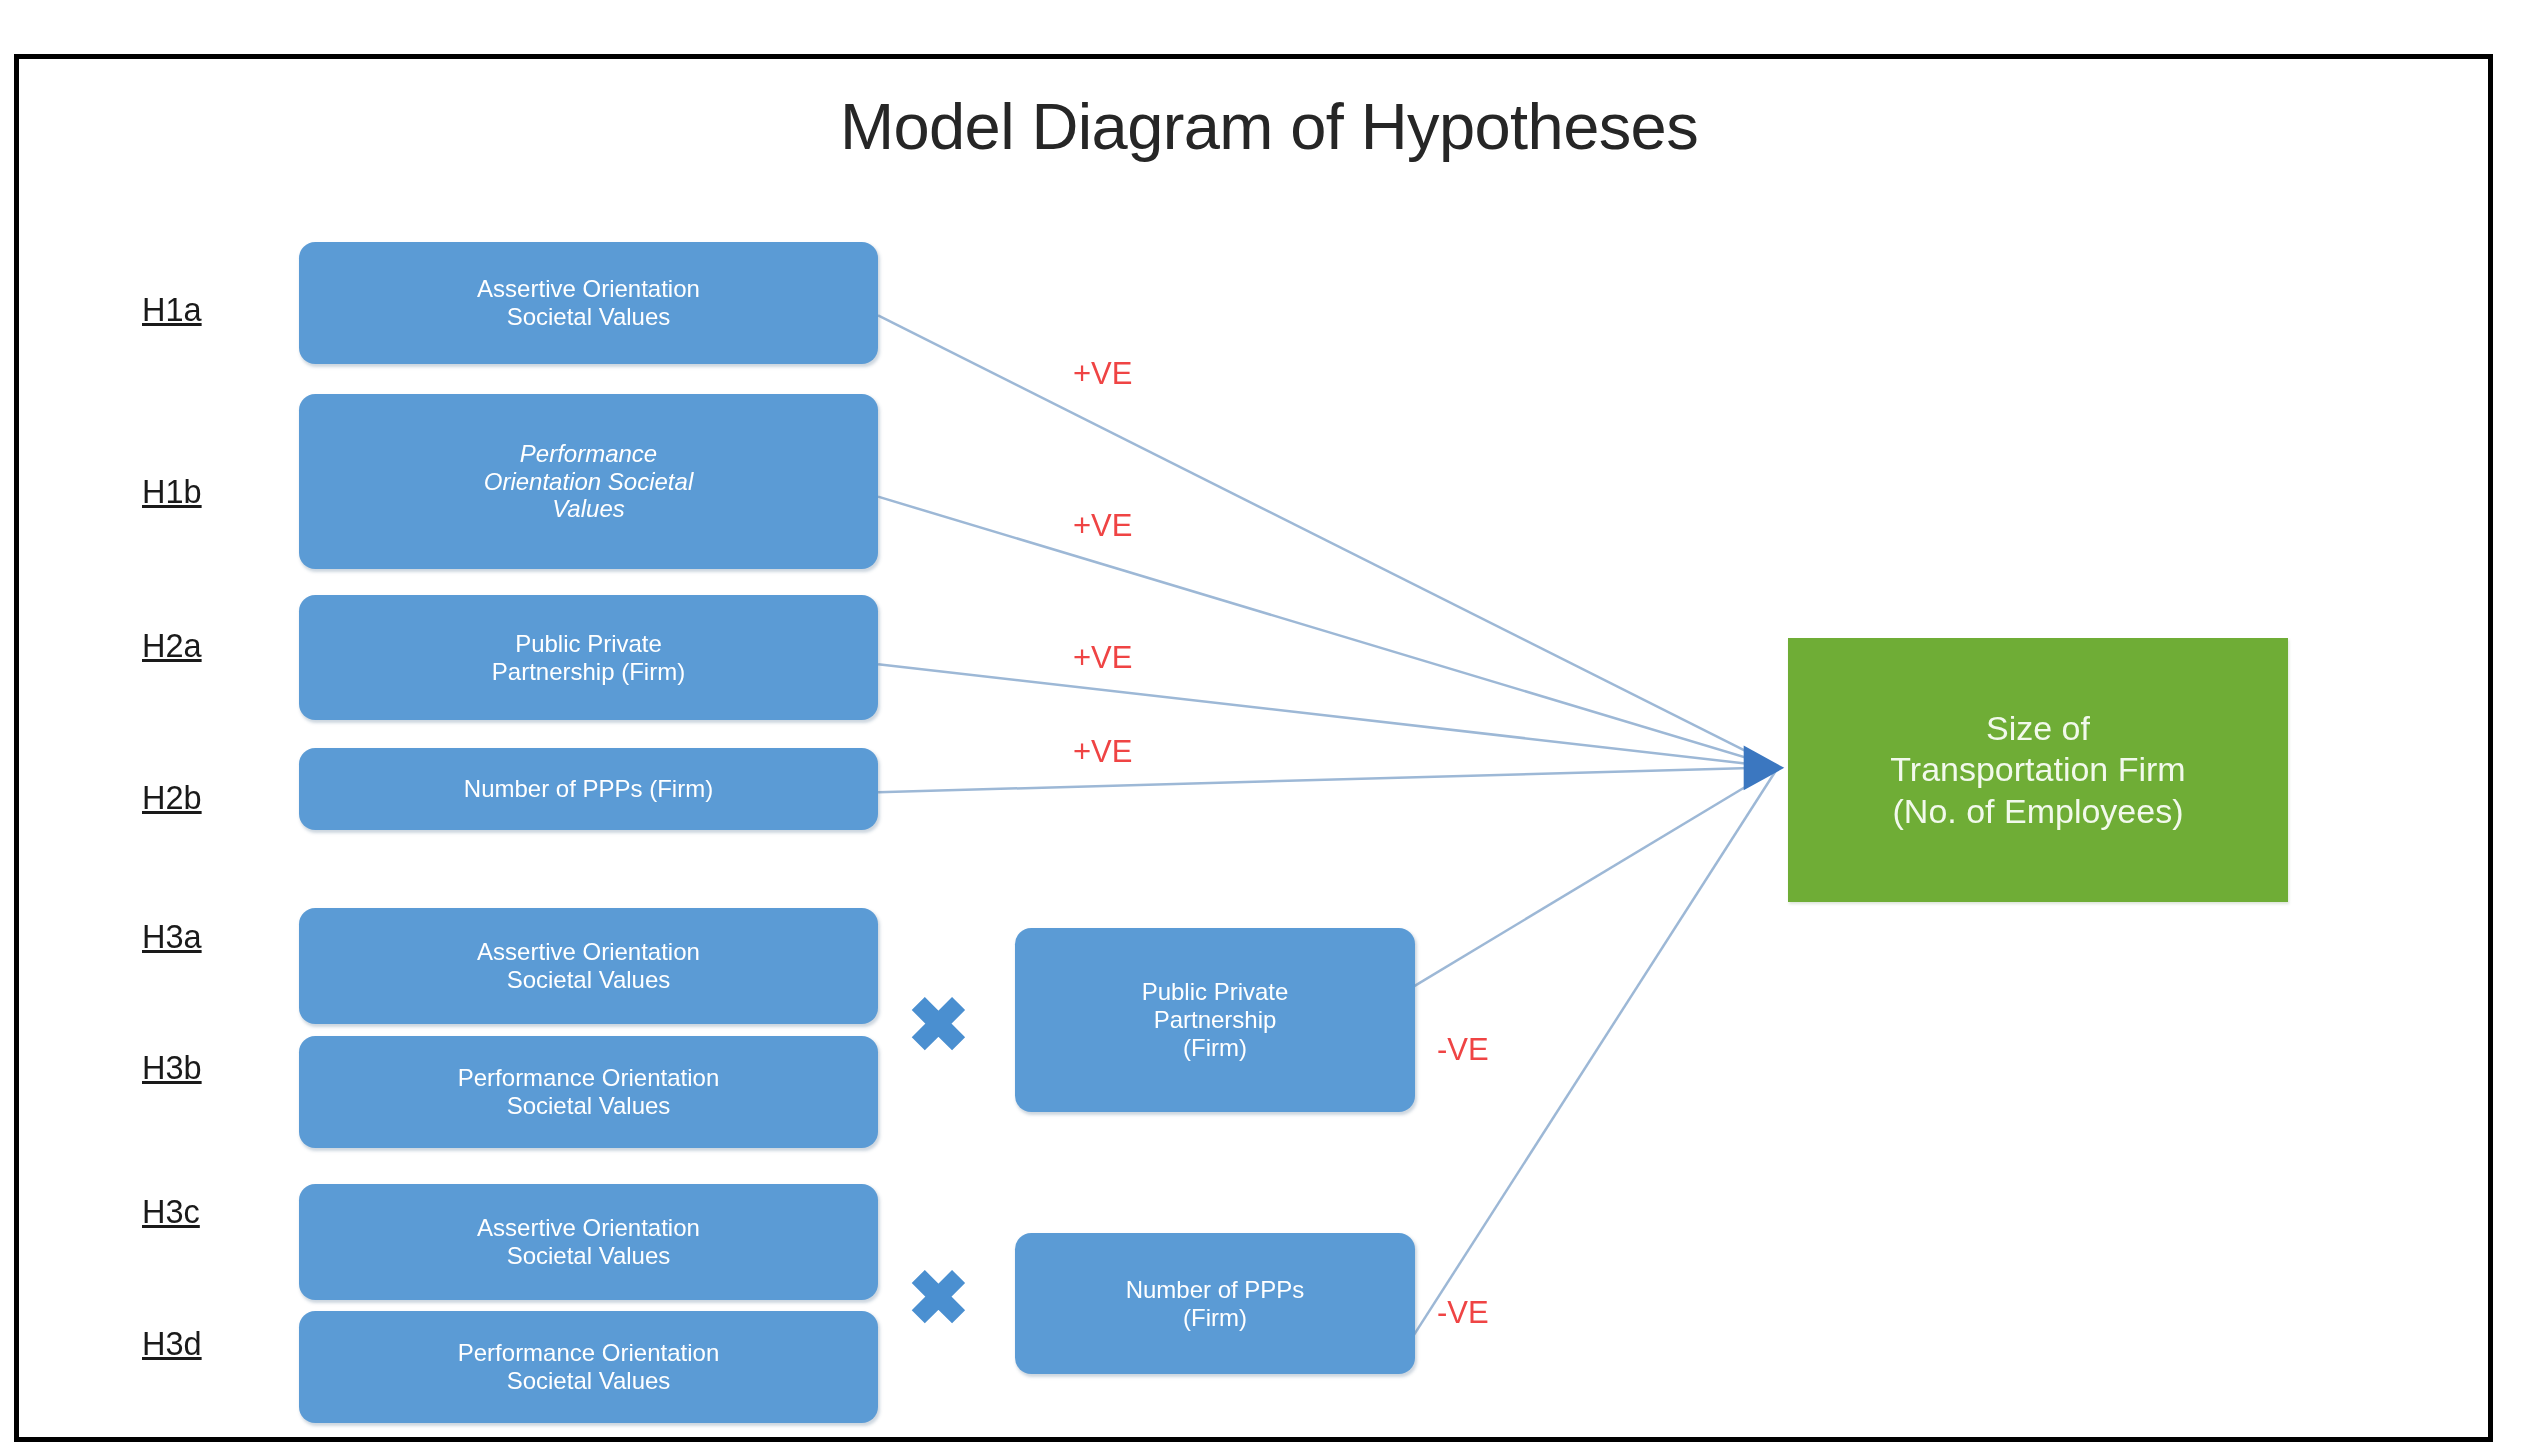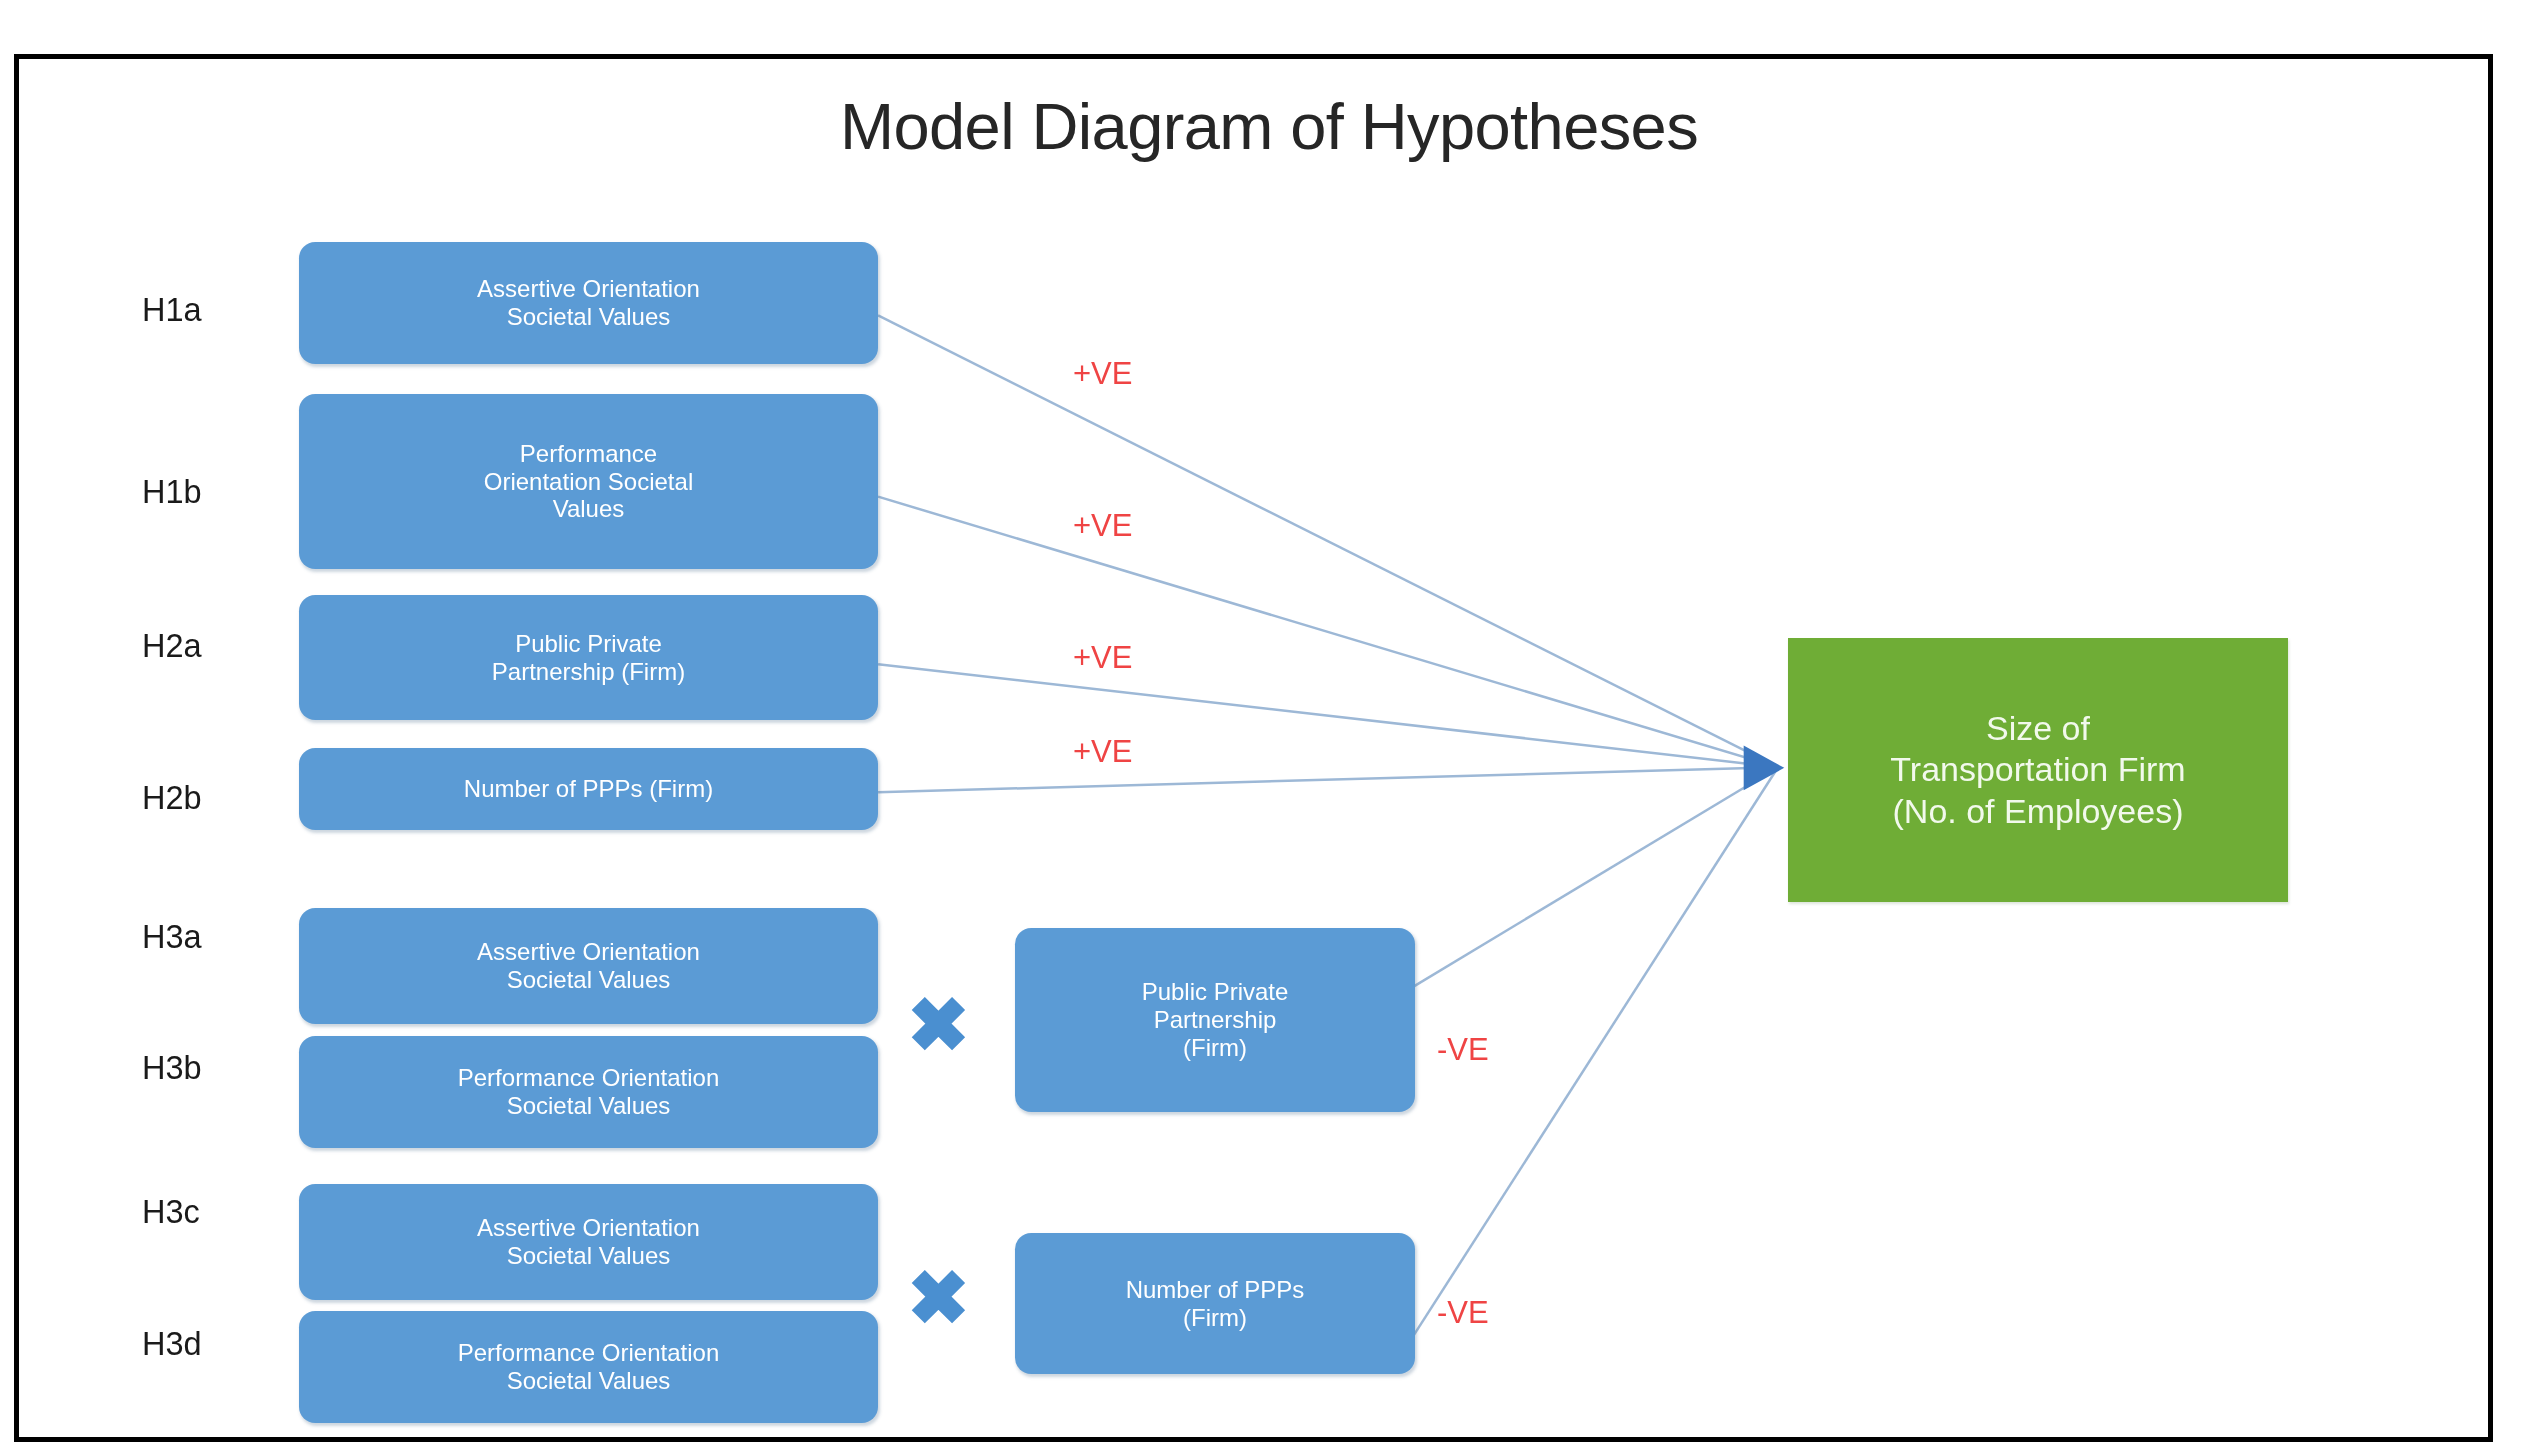--- a/index.html
+++ b/index.html
@@ -43,20 +43,21 @@
     white-space: nowrap;
   }
   
   .htag {
     position: absolute;
     font-size: 32.5px;
     color: #1a1a1a;
     font-weight: 400;
     white-space: nowrap;
     text-align: left;
+    text-decoration: underline;
   }
   
   .bbox {
     position: absolute;
     background: #5B9BD5;
     border-radius: 16.2px;
     box-shadow: 1.9px 2.5px 3.1px rgba(90,120,150,0.30);
     display: flex;
     align-items: center;
     justify-content: center;
@@ -136,21 +137,21 @@
   <div class="htag" style="left:142px; top:595px;">H2a</div>
   <div class="htag" style="left:142px; top:747px;">H2b</div>
   <div class="htag" style="left:142px; top:886px;">H3a</div>
   <div class="htag" style="left:142px; top:1017px;">H3b</div>
   <div class="htag" style="left:142px; top:1161px;">H3c</div>
   <div class="htag" style="left:142px; top:1293px;">H3d</div>
 
   <div class="bbox" style="left:299px; top:209px; width:579px; height:122px;">Assertive Orientation
 Societal Values</div>
 
-  <div class="bbox" style="left:299px; top:361px; width:579px; height:175px;">Performance
+  <div class="bbox" style="left:299px; top:361px; width:579px; height:175px;font-style:italic;">Performance
 Orientation Societal
 Values</div>
 
   <div class="bbox" style="left:299px; top:562px; width:579px; height:125px;">Public Private
 Partnership (Firm)</div>
 
   <div class="bbox" style="left:299px; top:715px; width:579px; height:82px;">Number of PPPs (Firm)</div>
 
   <div class="bbox" style="left:299px; top:875px; width:579px; height:116px;">Assertive Orientation
 Societal Values</div>

